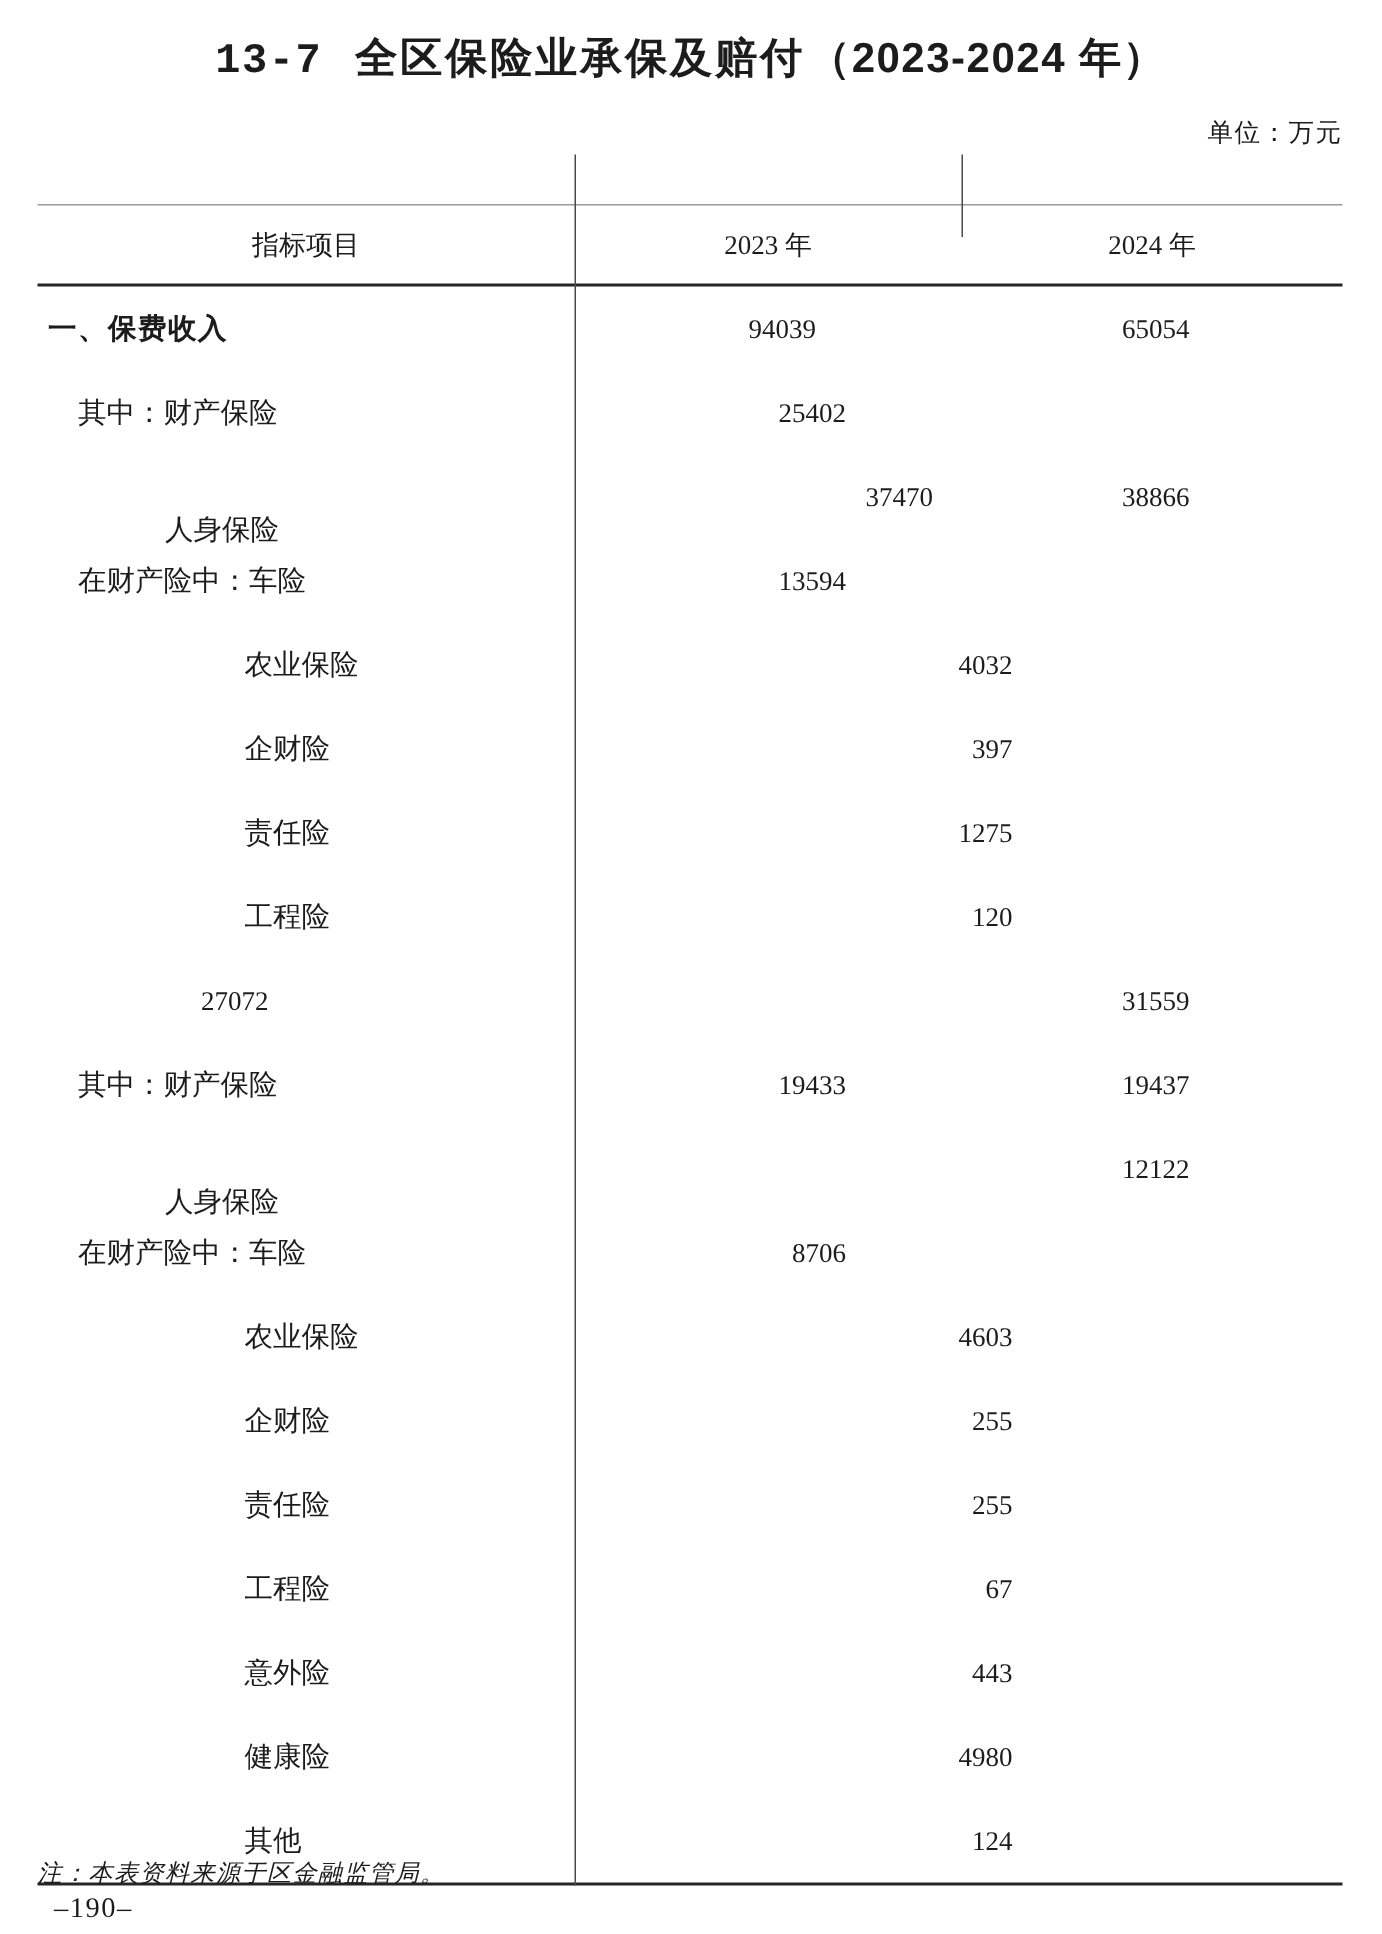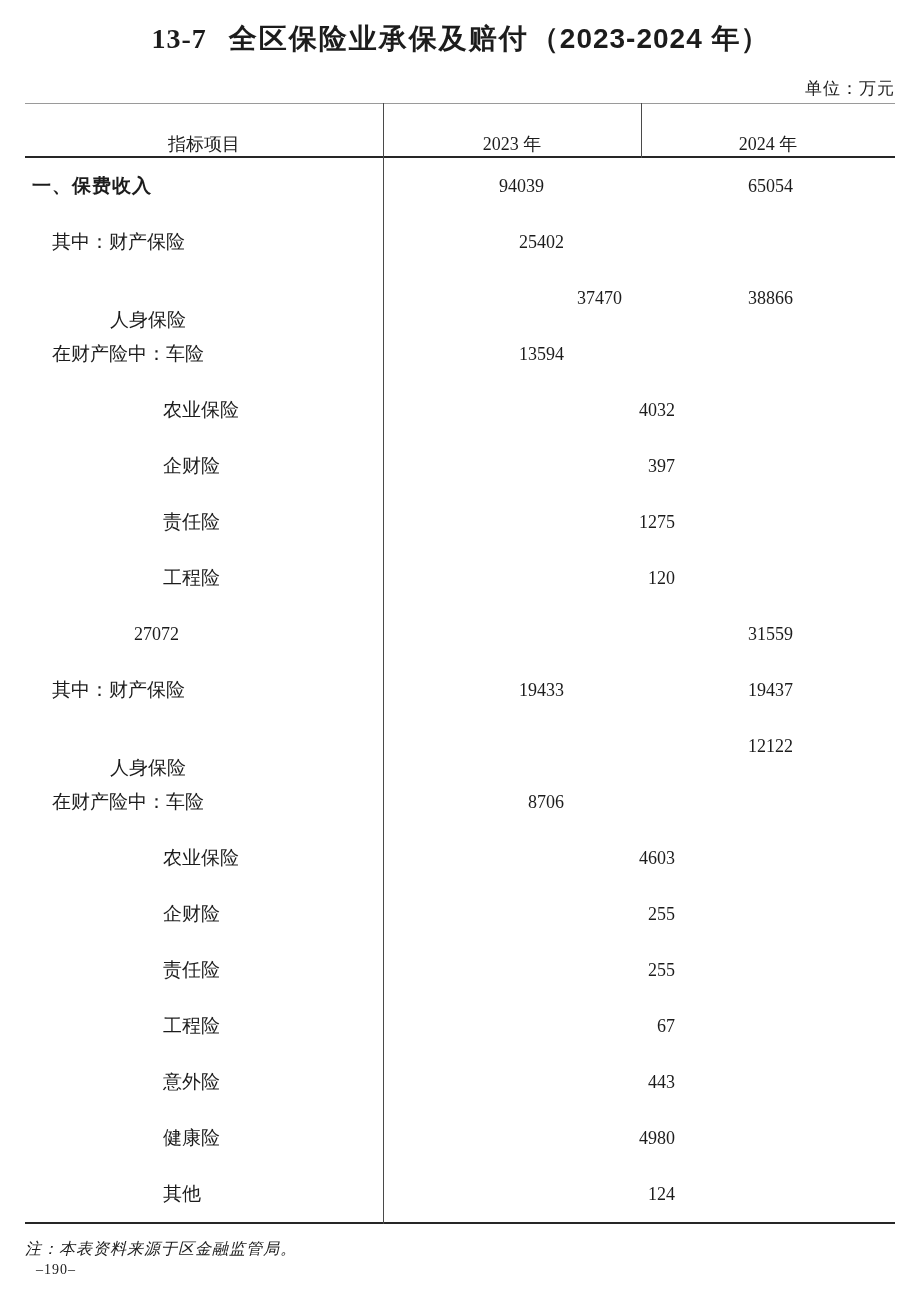--- a/index.html
+++ b/index.html
@@ -19,21 +19,21 @@
     position: absolute;
     top: 22px;
     left: 0;
     width: 100%;
     text-align: center;
     font-size: 28px;
     line-height: 34px;
     white-space: nowrap;
   }
   .title .t-no {
-    font-family: Liberation Serif, serif;
+    font-family: Liberation Mono, monospace;
     font-weight: 600;
     letter-spacing: 1px;
     margin-right: 22px;
   }
   .title .t-zh {
     font-family: "Liberation Sans", "DejaVu Sans", sans-serif;
     font-weight: 700;
     letter-spacing: 2px;
   }
   .title .t-tail {
@@ -54,25 +54,26 @@
 
   
   .tablewrap {
     position: absolute;
     top: 103px;
     left: 25px;
     width: 870px;
   }
   .thead {
     display: flex;
-    align-items: flex-end;
+    align-items: center;
     height: 52px;
     border-top: 1px solid #9a9a9a;
     border-bottom: 2px solid #262626;
     font-size: 18px;
+    margin-top: 33px;
   }
   .th { text-align: center; }
   .th-label { width: 358px; }
   .th-v1 { width: 258px; }
   .th-v2 { flex: 1; }
 
   .tbody { border-bottom: 2px solid #262626; }
   .row {
     display: flex;
     align-items: center;
@@ -123,21 +124,21 @@
     top: 1239px;
     left: 25px;
     font-size: 16px;
     font-style: italic;
     letter-spacing: 1px;
   }
   .pageno {
     position: absolute;
     top: 1262px;
     left: 36px;
-    font-size: 14px;
+    font-size: 19px;
     letter-spacing: 1px;
   }
 </style>
 </head>
 <body>
 
 <div class="page">
 
   <h1 class="title"><span class="t-no">13-7</span><span class="t-zh">全区保险业承保及赔付</span><span class="t-tail">（2023-2024 年）</span></h1>
 

